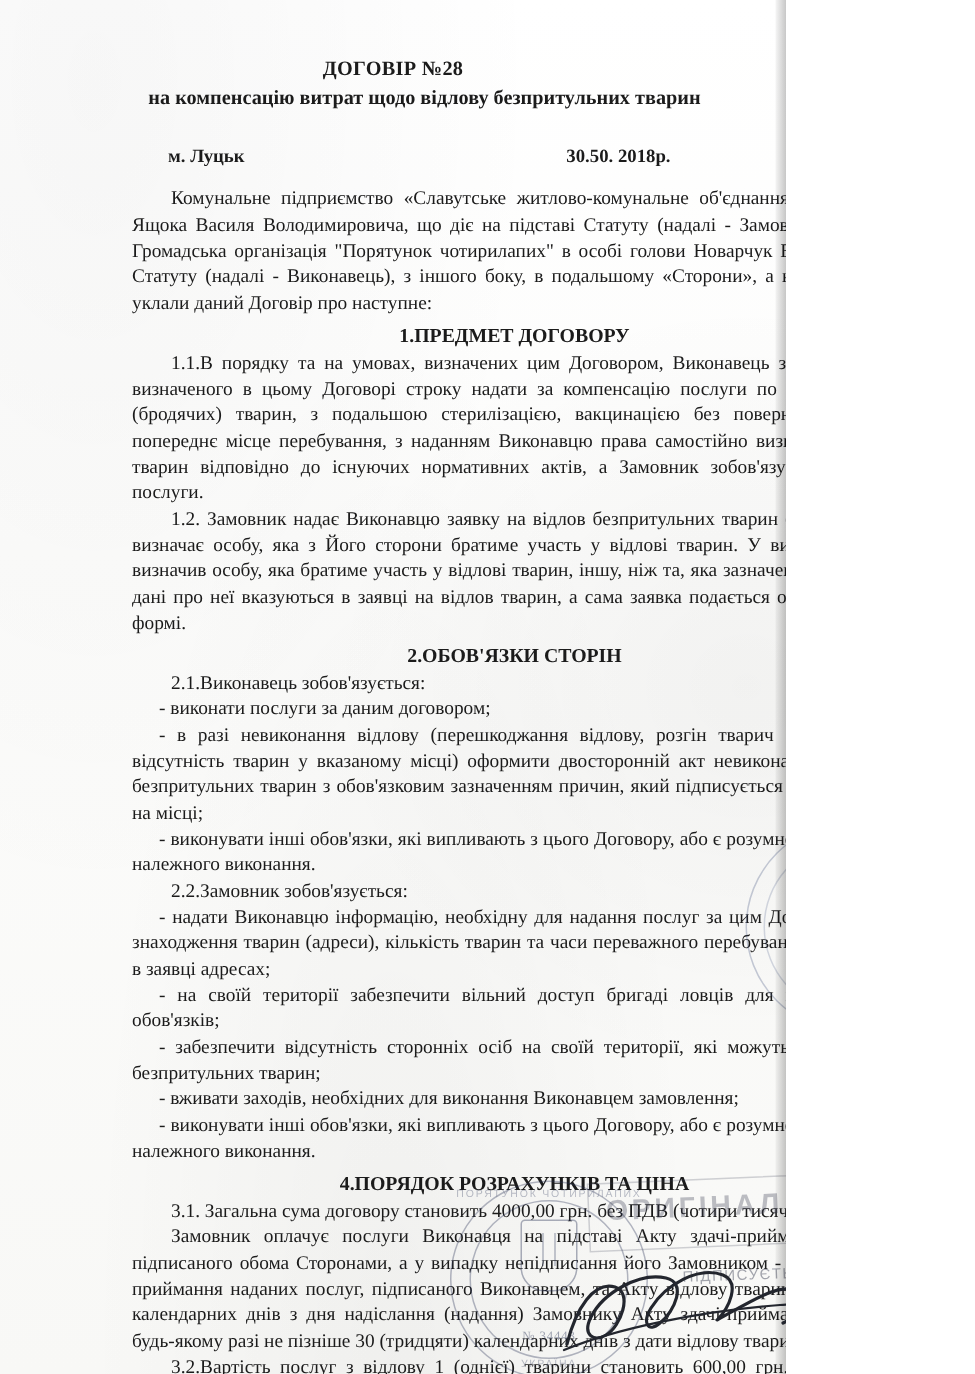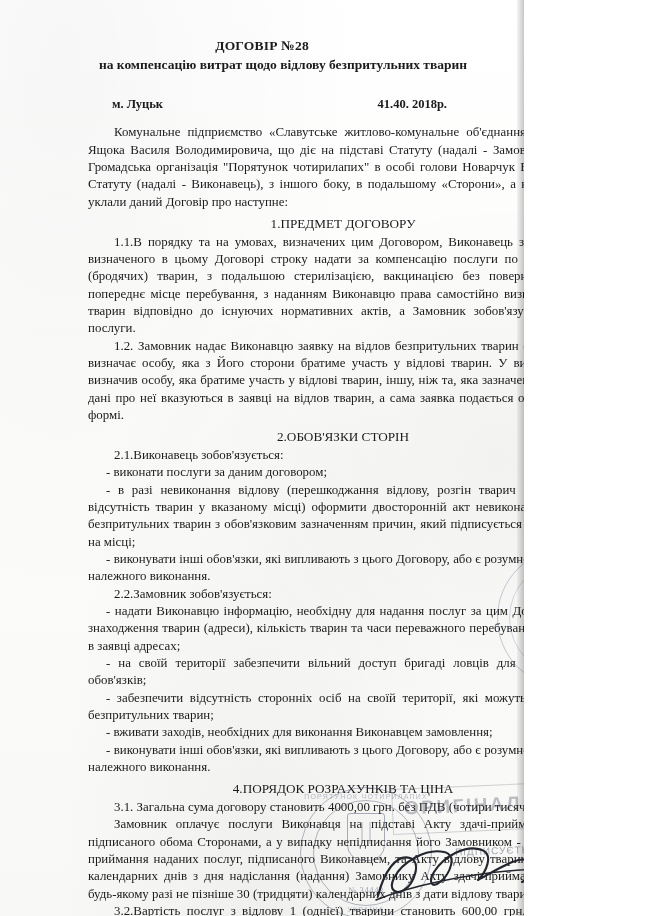--- a/index.html
+++ b/index.html
@@ -91,21 +91,21 @@
     text-indent: 26px;
     white-space: normal;
     
     width: 566px;
     overflow: hidden;
   }
   p.bullet { text-indent: 18px; }
   h2.section {
     margin: 4px 0 0 0;
     font-size: 13.2px;
-    font-weight: normal;
+    font-weight: bold;
     text-align: center;
     width: 510px;
     line-height: 1.4;
   }
 
   
   .seal-faint {
     position: absolute;
     left: 497px;
     top: 548px;
@@ -267,21 +267,21 @@
 
   <div class="content">
 
     <div class="title-block">
       <div class="doc-title">ДОГОВІР №28</div>
       <div class="doc-subtitle">на компенсацію витрат щодо відлову безпритульних тварин</div>
     </div>
 
     <div class="meta-row">
       <span>м. Луцьк</span>
-      <span>41.40. 2018р.</span>
+      <span>30.50. 2018р.</span>
     </div>
 
     <div class="body">
       <p class="para">Комунальне підприємство «Славутське житлово-комунальне об'єднання», в особі начальника Ящока Василя Володимировича, що діє на підставі Статуту (надалі - Замовник) з одного боку, та Громадська організація "Порятунок чотирилапих" в особі голови Новарчук Б.Б., що діє на підставі Статуту (надалі - Виконавець), з іншого боку, в подальшому «Сторони»,  а кожна окремо Сторона,  уклали даний Договір про наступне:</p>
 
       <h2 class="section">1.ПРЕДМЕТ ДОГОВОРУ</h2>
       <p class="para">1.1.В порядку та на умовах, визначених цим Договором, Виконавець зобов'язується протягом визначеного в цьому Договорі строку надати за компенсацію послуги по відлову безпритульних (бродячих) тварин, з подальшою стерилізацією, вакцинацією без повернення даних тварин і попереднє місце перебування, з наданням Виконавцю права самостійно визначити подальшу долю тварин відповідно до існуючих нормативних актів, а Замовник зобов'язується оплатити надані послуги.</p>
       <p class="para">1.2. Замовник надає Виконавцю заявку на відлов безпритульних тварин (письмово або усно) та визначає особу, яка з Його сторони братиме участь у відлові тварин. У випадку, якщо Замовник визначив особу, яка братиме участь у відлові тварин, іншу, ніж та, яка зазначена в цьому Договорі, то дані про неї вказуються в заявці на відлов тварин, а сама заявка подається обов'язково у письмовій формі.</p>
 
       <h2 class="section">2.ОБОВ'ЯЗКИ СТОРІН</h2>

